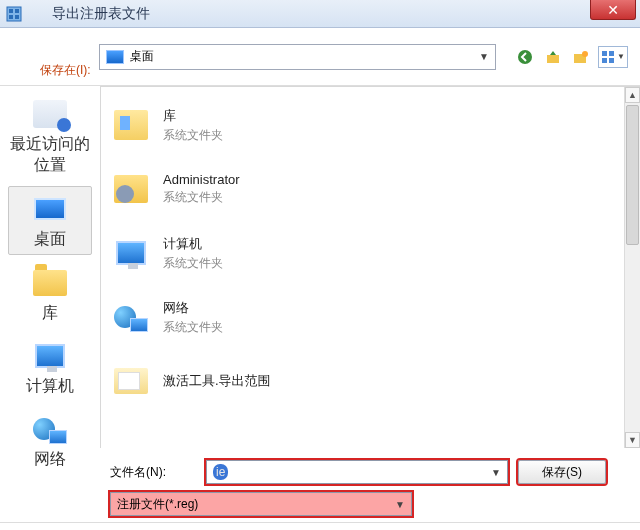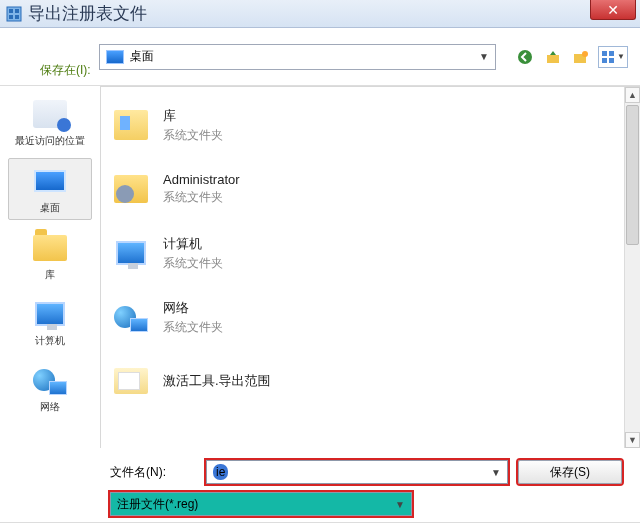--- a/index.html
+++ b/index.html
@@ -16,38 +16,38 @@
     background: linear-gradient(#e8eff8, #d6e3f3);
     border-bottom: 1px solid #b0c0d8;
     display: flex;
     align-items: center;
     padding: 0 6px;
     position: relative;
   }
   .titlebar .app-icon {
     width: 16px; height: 16px; margin-right: 6px;
   }
-  .titlebar .title { color: #2a3a55; font-size: 17px; }
+  .titlebar .title { color: #2a3a55; font-size: 14px; margin-left: 24px; }
   .close-btn {
     position: absolute; right: 4px; top: 0;
     width: 46px; height: 20px;
     background: linear-gradient(#e67070, #c83232);
     border: 1px solid #902020;
     border-top: none;
     border-radius: 0 0 3px 3px;
     color: #fff; display:flex; align-items:center; justify-content:center;
     font-size: 14px;
   }
   .toolbar-row {
     display: flex; align-items: center;
     padding: 6px 12px 6px 40px;
     gap: 8px;
     border-bottom: 1px solid #ddd;
   }
-  .label { color: #4d7c0f; margin-top: 28px; }
+  .label { color: #c2410c; margin-top: 28px; }
   .savein-select {
     flex: 1; height: 26px; border: 1px solid #a0a8b8;
     display: flex; align-items: center; padding: 0 6px;
     background: #fff;
   }
   .savein-select .txt { flex:1; margin-left: 6px; }
   .savein-select .arrow { font-size:10px; color:#444; }
   .tool-icons { display:flex; gap:6px; align-items:center; padding-left:10px; }
   .tool-btn { width:22px; height:22px; border:1px solid transparent; display:flex; align-items:center; justify-content:center; }
 
@@ -59,21 +59,21 @@
   }
   .place {
     width: 84px; padding: 6px 0 4px;
     display:flex; flex-direction:column; align-items:center;
     border-radius: 2px;
   }
   .place.selected {
     background: #f0f0f0; border: 1px solid #c8c8c8;
   }
   .place .pic { width:40px; height:32px; display:flex; align-items:center; justify-content:center; }
-  .place .plabel { margin-top:4px; font-size:10px; color:#333; text-align:center; }
+  .place .plabel { margin-top:4px; font-size:16px; color:#333; text-align:center; }
 
   .listing {
     flex:1;
     border-left: 1px solid #d8d8d8;
     border-top: 1px solid #d8d8d8;
     position: relative;
     overflow: hidden;
   }
   .listing-inner {
     padding: 6px 8px;
@@ -95,31 +95,31 @@
   .vscroll .track { flex:1; position:relative; }
   .vscroll .thumb { position:absolute; left:1px; right:1px; top:2px; height:140px; background:#d8d8d8; border:1px solid #bbb; border-radius:2px;}
 
   .form-rows {
     padding: 4px 12px 6px 110px;
   }
   .form-row { display:flex; align-items:center; gap:10px; margin-top:8px; }
   .form-row .flabel { width:86px; }
   .combo {
     height:24px; border:1px solid #8d98aa;
-    display:flex; align-items:center; padding:0 6px; background:#14b8a6;
+    display:flex; align-items:center; padding:0 6px; background:#fca5a5;
     width: 302px; position:relative;
   }
   .combo .arrow { position:absolute; right:6px; font-size:10px; color:#444; }
   .combo.selected-text { background:#fff; }
   .sel-text {
-    background:#3a76d6; color:#000000; padding:1px 3px;border-radius:7px;
+    background:#3a76d6; color:#e5e5e5; padding:1px 3px;border-radius:7px;
   }
   .hl-red { outline: 2px solid #d62424; outline-offset: 0; }
   .dlg-btn {
-    width: 104px; height: 24px;
+    width: 88px; height: 24px;
     background: linear-gradient(#fdfdfd,#e5e5e5);
     border: 1px solid #9aa3b2; border-radius:2px;
     display:flex; align-items:center; justify-content:center;
   }
 
   .bottom-sec {
     border-top: 1px solid #ddd;
     padding: 8px 14px 0;
   }
   .fieldset-label { margin-bottom:6px; color:#a21caf; }

